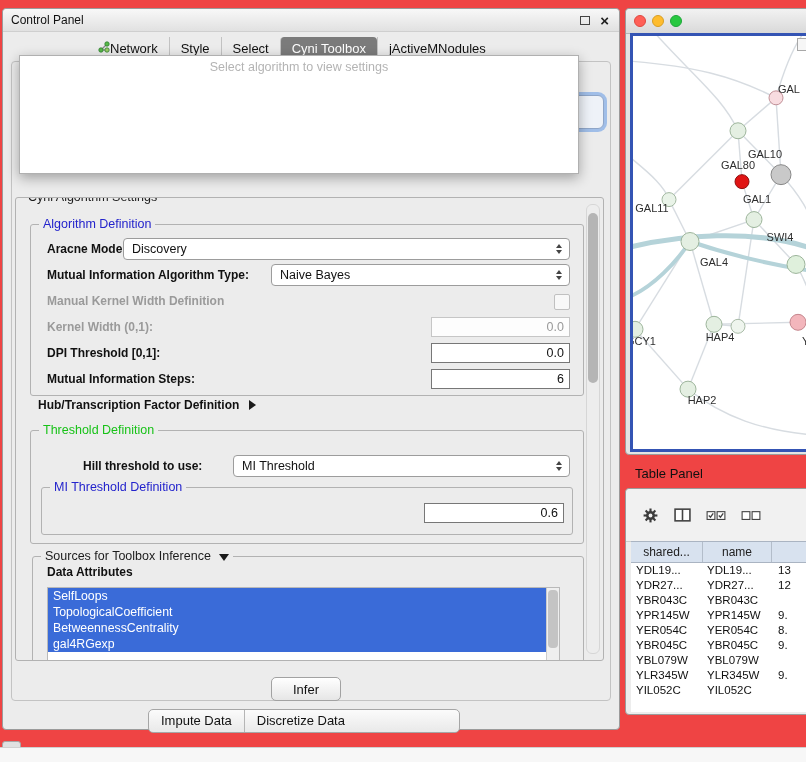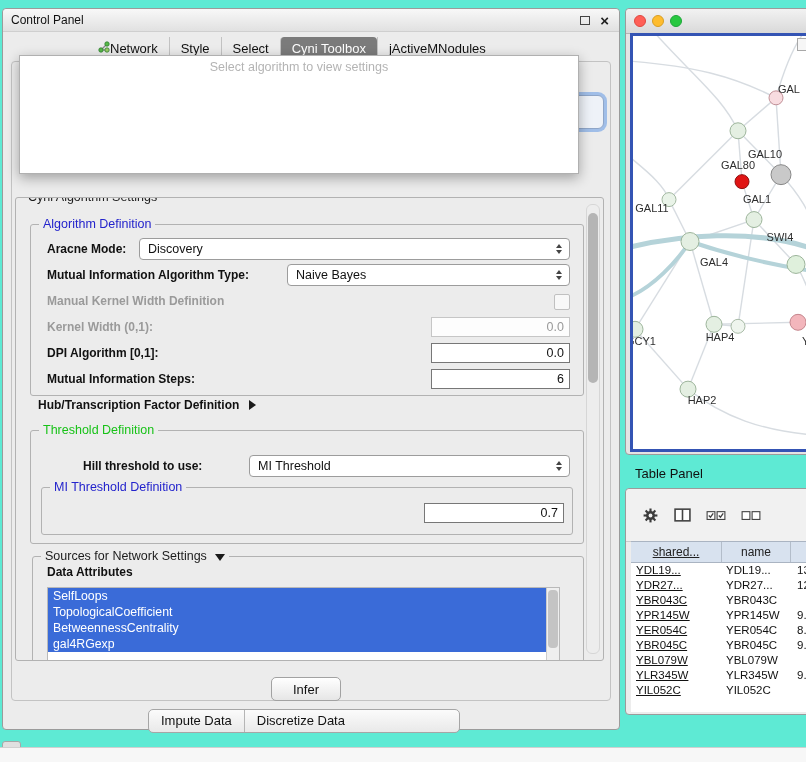--- a/index.html
+++ b/index.html
@@ -1,17 +1,17 @@
 <!DOCTYPE html>
 <html style="--selection-blue: #3a6bd8; --title-blue: #2323cc; --title-green: #17c217; --frame-blue: #3454b4; --tab-selected-bg: #7b7b7b; --table-header-bg: #d8e2ef; --edge-gray: #d7dce1; --edge-teal: #b5d3d9; --disabled-text: #9a9a9a; --node-red: #e01414;"><head>
 <meta charset="utf-8">
 <style>
   html,body{margin:0;padding:0;}
   body{font-family:"Liberation Sans",sans-serif;cursor:default;}
-  #screen{position:relative;width:806px;height:762px;background:#5eead4;overflow:hidden;}
+  #screen{position:relative;width:806px;height:762px;background:#ef4444;overflow:hidden;}
 
   
   #control-panel{position:absolute;left:2px;top:8px;width:618px;height:722px;background:#ececec;
     border:1px solid #9b9b9b;border-radius:4px;box-sizing:border-box;}
   .cp-titlebar{position:absolute;left:0;top:0;right:0;height:22px;background:linear-gradient(#f8f8f8,#e1e1e1);
     border-bottom:1px solid #cfcfcf;border-radius:4px 4px 0 0;display:flex;align-items:center;}
   .cp-title{margin-left:8px;font-size:12px;color:#111;}
   .cp-controls{margin-left:auto;margin-right:10px;display:flex;gap:10px;align-items:center;}
   .float-icon{width:8px;height:7px;border:1.5px solid #444;display:inline-block;}
   .close-icon{font-size:15px;font-weight:bold;color:#222;line-height:1;}
@@ -43,21 +43,21 @@
   .cyni-group{left:12px;top:188px;width:587px;height:462px;overflow:hidden;}
   .algo-group{left:14px;top:26px;width:552px;height:170px;}
   .thresh-group{left:14px;top:232px;width:552px;height:112px;}
   .mi-group{left:10px;right:10px;top:56px;height:46px;}
   .sources-group{left:16px;top:358px;width:550px;height:300px;}
 
   .flabel{position:absolute;left:16px;height:22px;line-height:22px;font-weight:bold;font-size:12px;color:#111;white-space:nowrap;}
   .flabel.dis{color:var(--disabled-text,#9a9a9a);}
 
   .combo{position:absolute;height:22px;background:#fff;border:1px solid #9c9c9c;border-radius:4px;
-    display:flex;align-items:center;font-size:12.5px;box-sizing:border-box;margin-left:16px;}
+    display:flex;align-items:center;font-size:12.5px;box-sizing:border-box;}
   .combo .val{padding-left:8px;flex:1;color:#111;white-space:nowrap;overflow:hidden;}
   .combo .arrows{width:15px;display:flex;flex-direction:column;align-items:center;justify-content:center;gap:2px;margin-right:3px;}
   .combo .arrows .up{width:0;height:0;border-left:3.5px solid transparent;border-right:3.5px solid transparent;border-bottom:4.5px solid #444;}
   .combo .arrows .dn{width:0;height:0;border-left:3.5px solid transparent;border-right:3.5px solid transparent;border-top:4.5px solid #444;}
 
   .field{position:absolute;height:20px;background:#fff;border:1px solid #777;font-size:12.5px;color:#111;
     display:flex;align-items:center;justify-content:flex-end;padding:0 5px;box-sizing:border-box;}
   .field.dis{border-color:#c6c6c6;color:var(--disabled-text,#9a9a9a);background:#fdfdfd;}
 
   .checkbox{position:absolute;width:14px;height:14px;background:#f8f8f8;border:1px solid #c0c0c0;border-radius:2px;}
@@ -109,21 +109,21 @@
   .table-toolbar{position:absolute;left:0;top:0;right:0;height:52px;background:#f1f1f1;border-bottom:1px solid #ccc;
     border-radius:4px 4px 0 0;display:flex;align-items:center;gap:15px;padding-left:16px;}
   .tool{display:inline-flex;align-items:center;}
   #table-header{position:absolute;left:5px;top:52px;right:0;height:22px;display:flex;
     background:var(--table-header-bg,#d8e2ef);border-top:1px solid #aab4c2;border-bottom:1px solid #aab4c2;box-sizing:border-box;}
   .th{font-size:12px;color:#222;line-height:20px;text-align:center;border-right:1px solid #b3bdca;box-sizing:border-box;
     white-space:nowrap;overflow:hidden;}
   #table-body{position:absolute;left:5px;top:74px;right:0;bottom:2px;background:#fff;overflow:hidden;}
   .tr{display:flex;height:15px;line-height:15px;}
   .td{font-size:11.5px;color:#111;white-space:nowrap;overflow:hidden;box-sizing:border-box;}
-  .col1{width:91px;padding-left:5px;text-decoration:underline;}
+  .col1{width:72px;padding-left:5px;}
   .col2{width:69px;padding-left:4px;}
   .col3{flex:1;padding-left:6px;}
   .th.col1,.th.col2{padding-left:0;}
 
   
   .bottom-strip{position:absolute;left:0;top:747px;width:806px;height:15px;background:#f7f7f7;border-top:1px solid #d0d0d0;}
   .corner-fragment{position:absolute;left:2px;top:741px;width:17px;height:21px;background:#e0e0e0;border:1px solid #a6a6a6;border-radius:3px;}
 </style>
 </head>
 <body>
@@ -196,21 +196,21 @@
         </div>
 
         <span class="flabel dis" style="top:65px">Manual Kernel Width Definition</span>
         <span class="checkbox" style="right:13px;top:69px"></span>
 
         <span class="flabel dis" style="top:91px">Kernel Width (0,1):</span>
         <div class="field dis" style="left:400px;right:13px;top:92px">
           <span>0.0</span>
         </div>
 
-        <span class="flabel" style="top:117px">DPI Algorithm [0,1]:</span>
+        <span class="flabel" style="top:117px">DPI Threshold [0,1]:</span>
         <div class="field" style="left:400px;right:13px;top:118px">
           <span>0.0</span>
         </div>
 
         <span class="flabel" style="top:143px">Mutual Information Steps:</span>
         <div class="field" style="left:400px;right:13px;top:144px">
           <span>6</span>
         </div>
       </div>
 
@@ -227,28 +227,28 @@
           <span class="val">MI Threshold</span>
           <span class="arrows">
               <i class="up"></i>
               <i class="dn"></i>
             </span>
         </div>
 
         <div class="gbox mi-group">
           <span class="group-title blue">MI Threshold Definition</span>
           <div class="field" style="left:382px;right:8px;top:15px">
-            <span>0.7</span>
+            <span>0.6</span>
           </div>
         </div>
       </div>
 
       <div class="gbox sources-group">
         <span class="group-title sources-title">
-          <span>Sources for Network Settings</span>
+          <span>Sources for Toolbox Inference</span>
           <i class="tri-down"></i>
         </span>
         <span class="attr-label">Data Attributes</span>
         <div class="attr-list">
           <div class="attr-items" id="attr-list-items">
               <div class="attr-item">SelfLoops</div>
               <div class="attr-item">TopologicalCoefficient</div>
               <div class="attr-item">BetweennessCentrality</div>
               <div class="attr-item">gal4RGexp</div>
             </div>

